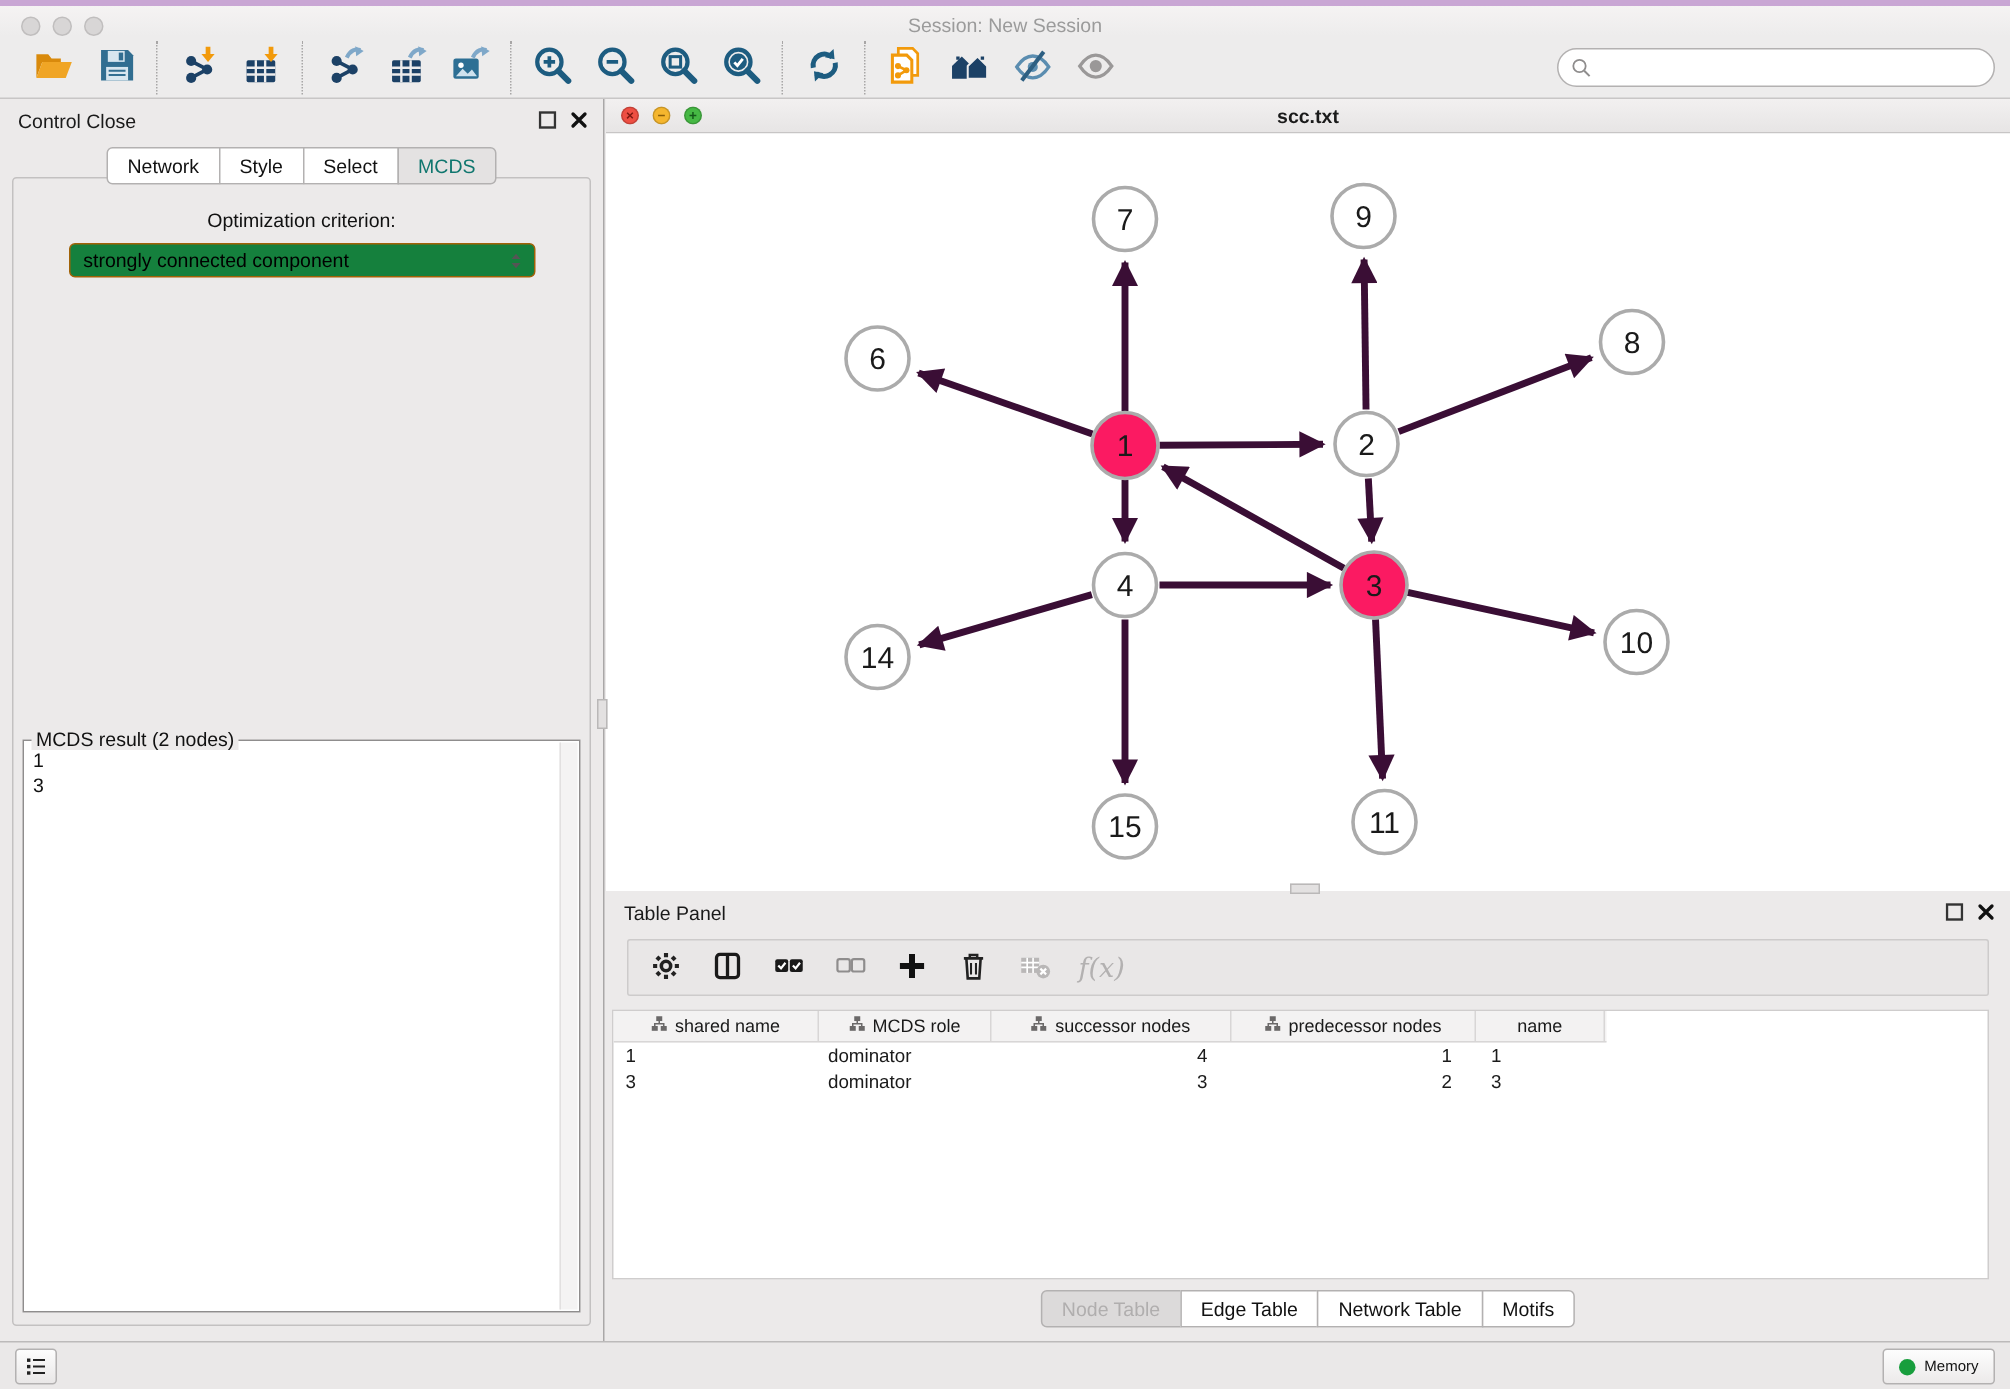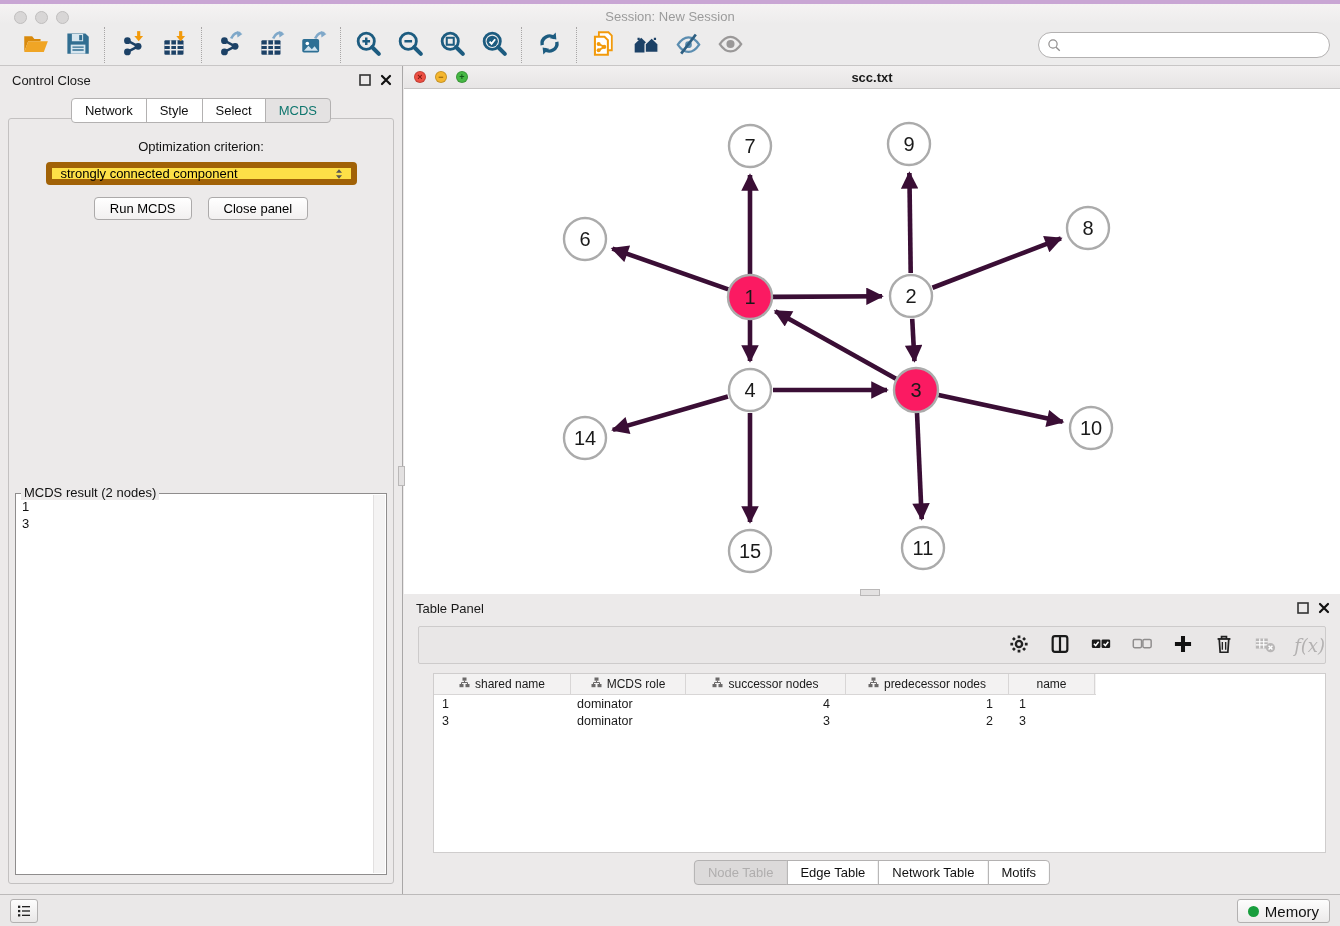--- a/index.html
+++ b/index.html
@@ -28,21 +28,21 @@
   .panel-title { font-size:13px; color:#1a1a1a; }
   .panel-btns { margin-left:auto; display:flex; gap:9px; align-items:center; }
   .panel-btns .pbtn { width:12px; height:12px; background:transparent; border:none; cursor:pointer; padding:0; display:flex; }
   .cp-tabs { position:absolute; top:32px; left:0; right:0; display:flex; justify-content:center; z-index:2; }
   .tab { font-size:13px; padding:4px 13px; background:#fff; border:1px solid #b3b1b1; margin-left:-1px; cursor:pointer; color:#111; }
   .tab:first-child { border-radius:4px 0 0 4px; margin-left:0; }
   .tab:last-child { border-radius:0 4px 4px 0; }
   .tab.active { background:#e4e2e2; color:#0f766e; }
   .cp-content { position:absolute; left:8px; right:8px; top:52px; bottom:10px; border:1px solid #c3c1c1; border-radius:3px; background:#eceaea; }
   .opt-label { text-align:center; margin-top:20px; font-size:13px; color:#111; }
-  .select-box { width:311px; height:23px; margin:8px auto 0 auto; background:#fde047; border:6px solid #a16207; border-radius:4px; display:flex; align-items:center; padding:0 6px 0 9px; cursor:pointer; }
+  .select-box { width:311px; height:23px; margin:8px auto 0 auto; background:#15803d; border:1px solid #a16207; border-radius:4px; display:flex; align-items:center; padding:0 6px 0 9px; cursor:pointer; }
   .select-box span { font-size:13px; flex:1; }
   .btn-row { display:flex; justify-content:center; gap:16px; margin-top:12px; }
   .btn { font-size:13px; padding:3px 15px; background:linear-gradient(#ffffff,#f2f0f0); border:1px solid #acaaaa; border-radius:4px; cursor:pointer; }
   .result-box { position:absolute; left:6px; right:6px; top:374px; height:382px; border:1px solid #8f8d8d; background:#fff; }
   .result-legend { position:absolute; top:-9px; left:5px; background:#eceaea; padding:0 3px; font-size:13px; color:#111; }
   .result-lines { position:absolute; inset:1px 13px 1px 1px; padding:3px 5px; font-size:13px; line-height:17px; color:#111; overflow:hidden; }
   .result-scroll { position:absolute; top:1px; bottom:1px; right:1px; width:12px; background:#f4f3f3; border-left:1px solid #e2e0e0; }
 
   
   .network-window { position:absolute; left:404px; top:66px; width:936px; height:528px; background:#fff; }
@@ -55,43 +55,43 @@
   .net-title { position:absolute; left:0; right:0; text-align:center; font-size:13px; color:#1a1a1a;font-weight:bold; }
   .net-canvas { position:relative; width:936px; height:504px; background:#fff; }
   .net-canvas svg { position:absolute; inset:0; }
 
   
   .v-grip { position:absolute; left:398px; top:466px; width:7px; height:20px; background:#e3e1e1; border:1px solid #bab8b8; z-index:3; cursor:col-resize; }
   .h-grip { position:absolute; left:860px; top:589px; width:20px; height:7px; background:#e3e1e1; border:1px solid #bab8b8; z-index:3; cursor:row-resize; }
 
   
   .table-panel { position:absolute; left:404px; top:594px; width:936px; height:300px; background:#eceaea; }
-  .tp-toolbar { margin:4px 14px 0 14px; height:38px; background:#e9e7e7; border:1px solid #cdcbcb; border-radius:2px; display:flex; align-items:center; gap:17px; padding-left:13px;justify-content:flex-end; }
+  .tp-toolbar { margin:4px 14px 0 14px; height:38px; background:#e9e7e7; border:1px solid #cdcbcb; border-radius:2px; display:flex; align-items:center; gap:17px; padding-left:13px; }
   .tp-tool { width:24px; height:24px; border:none; background:transparent; display:flex; align-items:center; justify-content:center; cursor:pointer; padding:0; }
   .tp-tool svg { width:22px; height:22px; }
   .tp-tool.disabled { cursor:default; }
   .fx-label { font-family:"DejaVu Serif", serif; font-style:italic; font-size:18px; color:#b3b1b1; }
-  .tp-table { margin:9px 14px 0 29px; height:180px; background:#fff; border:1px solid #cfcdcd; overflow:hidden; }
+  .tp-table { margin:9px 14px 0 4px; height:180px; background:#fff; border:1px solid #cfcdcd; overflow:hidden; }
   .tp-head { display:flex; height:21px; background:#f3f2f2; border-bottom:1px solid #d8d6d6; width:662px; }
   .th { display:flex; align-items:center; justify-content:center; gap:5px; font-size:12px; color:#1a1a1a; border-right:1px solid #d8d6d6; cursor:pointer; }
   .tp-row { display:flex; height:17px; width:662px; cursor:pointer; }
   .td { font-size:12.5px; color:#1a1a1a; display:flex; align-items:center; }
   .c0 { width:137px; } .c1 { width:115px; } .c2 { width:160px; } .c3 { width:163px; } .c4 { width:86px; }
   .td.c0 { padding-left:8px; } .td.c1 { padding-left:6px; }
   .td.c2 { justify-content:flex-end; padding-right:16px; }
   .td.c3 { justify-content:flex-end; padding-right:16px; }
   .td.c4 { padding-left:10px; }
   .tp-tabs { position:absolute; bottom:9px; left:50%; transform:translateX(-50%); display:flex; }
   .tp-tabs .tab.active { background:#dcdada; color:#b0aeae; }
 
   
   .status-bar { position:absolute; bottom:0; left:0; width:1340px; height:32px; background:#eae8e8; border-top:1px solid #bcbaba; }
   .list-btn { position:absolute; left:10px; top:4px; width:28px; height:24px; background:linear-gradient(#fdfdfd,#e9e7e7); border:1px solid #b3b1b1; border-radius:3px; display:flex; align-items:center; justify-content:center; cursor:pointer; }
   .list-btn svg { width:16px; height:16px; }
-  .memory-btn { position:absolute; right:10px; top:4px; height:24px; background:linear-gradient(#fdfdfd,#eceaea); border:1px solid #b3b1b1; border-radius:3px; display:flex; align-items:center; gap:6px; padding:0 10px; font-size:15px; color:#111; cursor:pointer; }
+  .memory-btn { position:absolute; right:10px; top:4px; height:24px; background:linear-gradient(#fdfdfd,#eceaea); border:1px solid #b3b1b1; border-radius:3px; display:flex; align-items:center; gap:6px; padding:0 10px; font-size:10px; color:#111; cursor:pointer; }
   .mem-dot { width:11px; height:11px; border-radius:50%; background:#189e3d; }
 </style>
 </head>
 <body>
 
 <div class="accent-strip"></div>
 <div class="titlebar">
   <div class="traffic">
     <span class="dot"></span>
     <span class="dot"></span>
@@ -291,24 +291,20 @@
       <button class="tab active">MCDS</button>
     </div>
   <div class="cp-content">
     <div class="opt-label">Optimization criterion:</div>
     <div class="select-box">
       <span>strongly connected component</span>
       <svg viewBox="0 0 14 14" width="12" height="14">
           <path d="M3.5 5.4l3.5-4 3.5 4z" fill="#555"></path>
           <path d="M3.5 8.6l3.5 4 3.5-4z" fill="#555"></path>
         </svg>
-    </div>
-    <div class="btn-row">
-      <button class="btn">Run MCDS</button>
-      <button class="btn">Close panel</button>
     </div>
     <div class="result-box">
       <span class="result-legend">MCDS result (2 nodes)</span>
       <div class="result-lines" id="result-lines">
           <div>1</div>
           <div>3</div>
         </div>
       <div class="result-scroll"></div>
     </div>
   </div>

